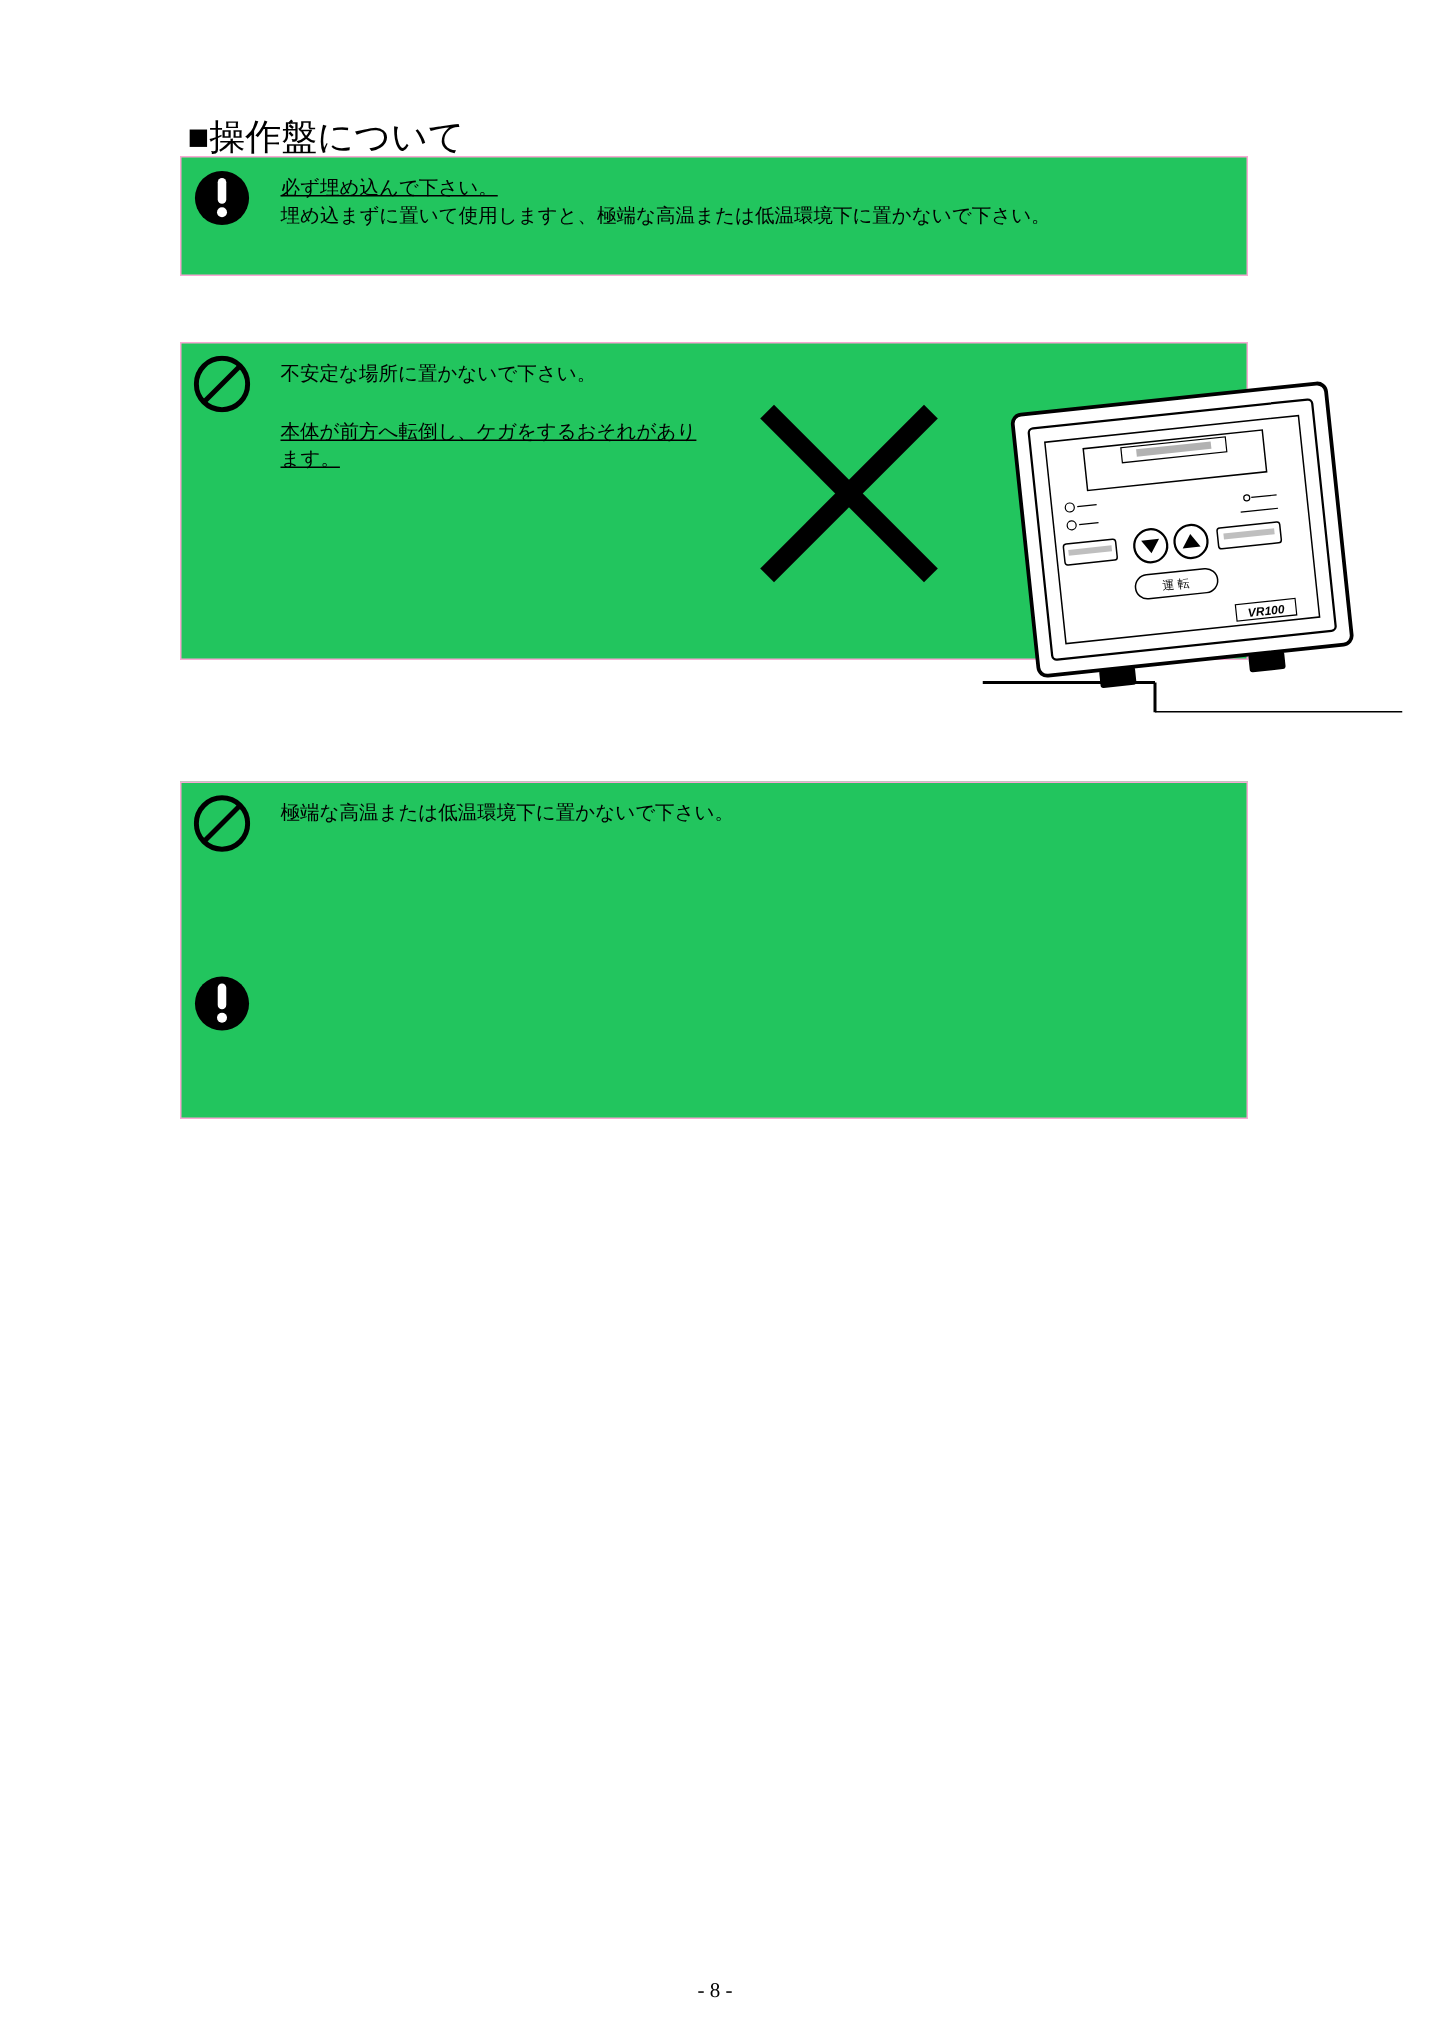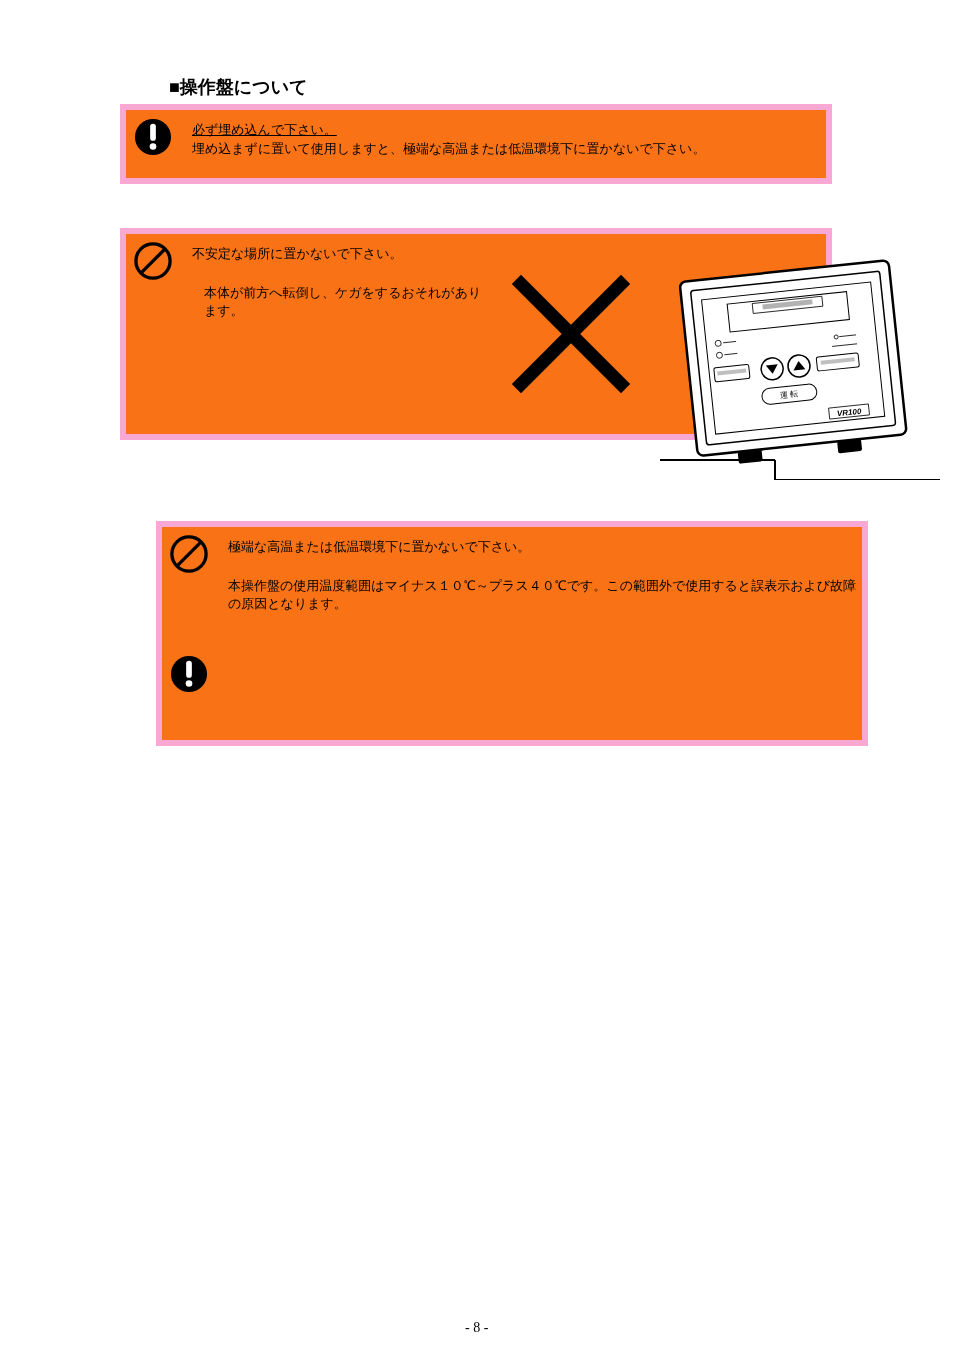--- a/index.html
+++ b/index.html
@@ -11,47 +11,45 @@
       background: #ffffff;
       width: 954px;
       height: 1351px;
       font-family: "MS Mincho", serif;
       position: relative;
     }
     .page-title {
       position: absolute;
       top: 75px;
       left: 125px;
-      font-size: 18px;
-      font-weight: bold;
-      margin-left: 44px;
+      font-size: 24px;
+      font-weight: normal;
     }
     .box {
       position: absolute;
-      border: 6px solid #f9a8d4;
-      background: #f97316;
+      border: 1px solid #f9a8d4;
+      background: #22c55e;
     }
     .box1 {
       top: 104px;
       left: 120px;
       width: 712px;
       height: 80px;
     }
     .box2 {
       top: 228px;
       left: 120px;
       width: 712px;
       height: 212px;
     }
     .box3 {
       top: 521px;
       left: 120px;
       width: 712px;
       height: 225px;
-      margin-left: 36px;
     }
     .icon-circle-exclaim {
       position: absolute;
       left: 8px;
       width: 38px;
       height: 38px;
     }
     .icon-prohibit {
       position: absolute;
       left: 8px;
@@ -64,21 +62,21 @@
     .box3 .icon-circle-exclaim { top: 128px; }
     .text-content {
       position: absolute;
       font-size: 13px;
       line-height: 1.4;
     }
     .box1 .para1 { left: 66px; top: 11px; width: 630px; }
     .underline-span { text-decoration: underline; }
     .box1 .para2 { left: 66px; top: 30px; width: 630px; }
     .box2 .para1 { left: 66px; top: 11px; width: 280px; }
-    .box2 .para2 { left: 78px; top: 50px; width: 280px; }
+    .box2 .para2 { left: 66px; top: 50px; width: 280px; text-decoration: underline; }
     .box3 .para1 { left: 66px; top: 11px; width: 630px; }
     .box3 .para2 { left: 66px; top: 50px; width: 630px; }
     .box3 .para3 { left: 66px; top: 130px; width: 630px; }
     .x-mark {
       position: absolute;
       left: 380px;
       top: 35px;
       width: 130px;
       height: 130px;
     }
@@ -175,21 +173,20 @@
     </g>
   </svg>
 </div>
 
 <div class="box box3">
   <svg class="icon-prohibit" viewBox="0 0 40 40">
     <circle cx="20" cy="20" r="18" fill="none" stroke="#000" stroke-width="3.5"></circle>
     <line x1="7" y1="33" x2="33" y2="7" stroke="#000" stroke-width="3.5"></line>
   </svg>
   <div class="text-content para1">極端な高温または低温環境下に置かないで下さい。</div>
-  <div class="text-content para2">本操作盤の使用温度範囲はマイナス１０℃～プラス４０℃です。この範囲外で使用すると誤表示および故障の原因となります。</div>
 
   <svg class="icon-circle-exclaim" viewBox="0 0 40 40">
     <circle cx="20" cy="20" r="19" fill="#000"></circle>
     <rect x="17" y="6" width="6" height="18" rx="3" fill="#fff"></rect>
     <circle cx="20" cy="30" r="3.5" fill="#fff"></circle>
   </svg>
 </div>
 
 <div class="page-number">- 8 -</div>
 

